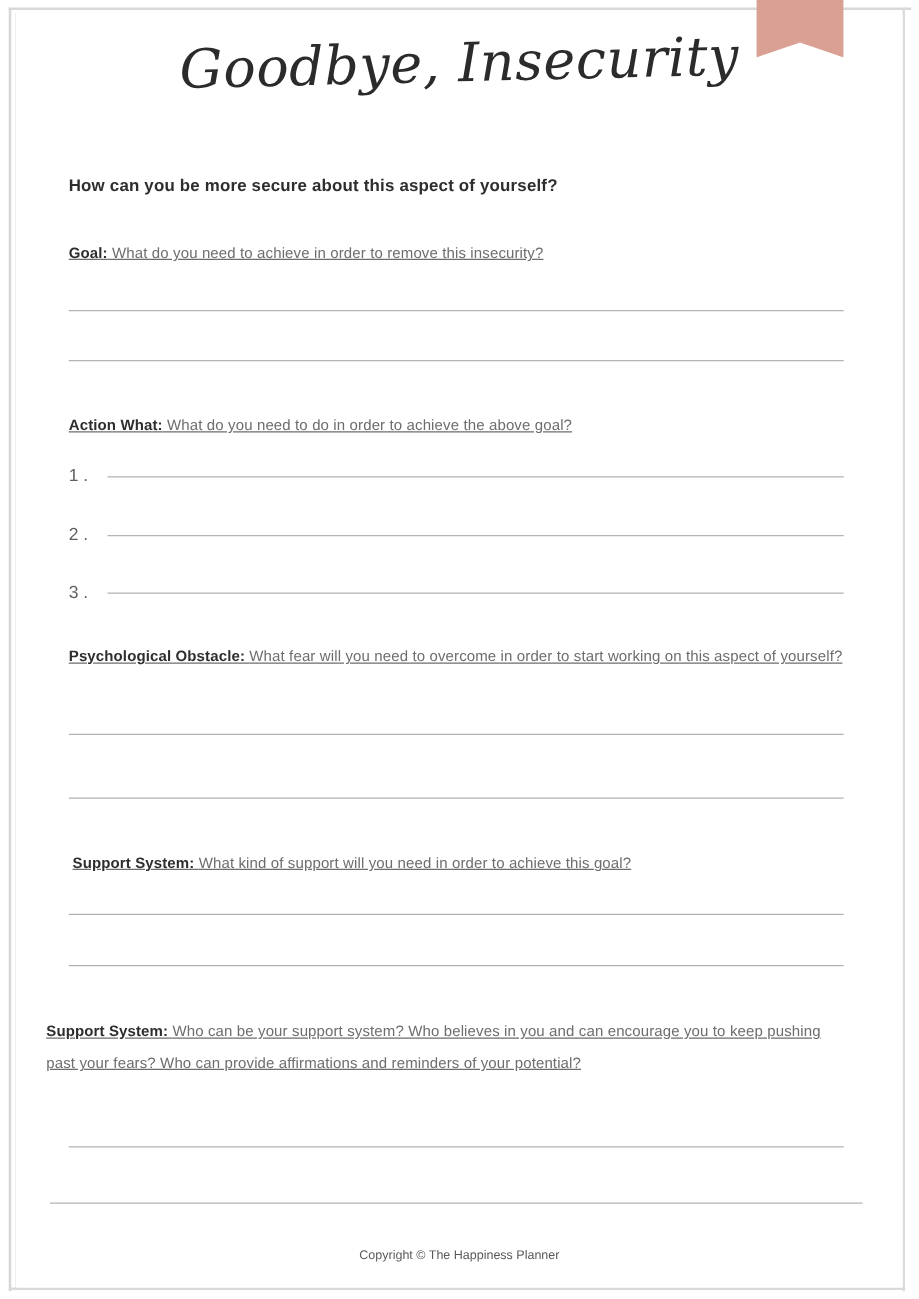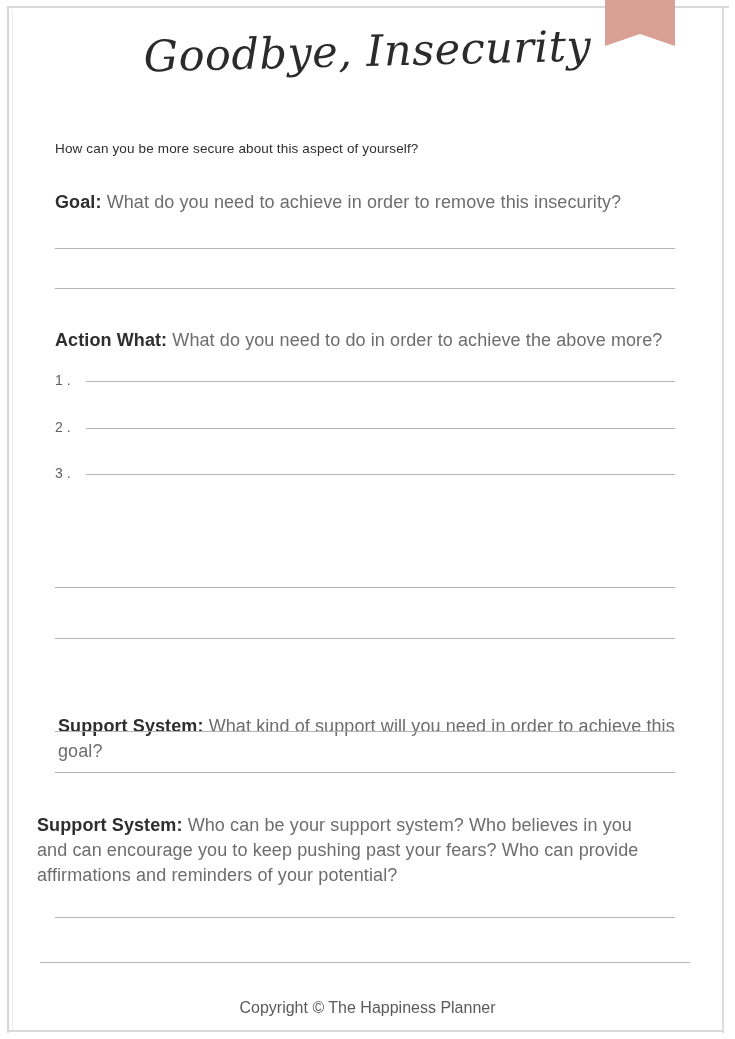--- a/index.html
+++ b/index.html
@@ -98,30 +98,31 @@
     color: #2b2b2b;
     letter-spacing: 0.5px;
     transform: rotate(-1.4deg);
   }
 
   
   .q-heading {
     position: absolute;
     left: 55px;
     font-size: 13.5px;
-    font-weight: normal;
+    font-weight: bold;
     color: #2e2e2e;
     letter-spacing: 0.15px;
   }
   .prompt {
     position: absolute;
-    font-size: 18px;
+    font-size: 12px;
     color: #6d6d6d;
     letter-spacing: 0.1px;
     line-height: 25px;
+    text-decoration: underline;
   }
   .prompt b {
     color: #2e2e2e;
     font-weight: bold;
   }
 
   
   .rule {
     position: absolute;
     height: 0;
@@ -135,21 +136,21 @@
     font-size: 14px;
     color: #5f5f5f;
   }
 
   .footer {
     position: absolute;
     left: 0;
     top: 999px;
     width: 735px;
     text-align: center;
-    font-size: 16px;
+    font-size: 10px;
     color: #5a5a5a;
   }
 </style>
 </head>
 <body>
 
 <div class="page-frame">
 
   <div class="edge-top"></div>
   <div class="edge-left"></div>
@@ -168,36 +169,40 @@
 
   <div class="prompt" style="left:55px; top:190px; width:620px;">
     <b>Goal:</b>
     <span>What do you need to achieve in order to remove this insecurity?</span>
   </div>
   <div class="rule" style="left:55px; top:248px; width:620px;"></div>
   <div class="rule" style="left:55px; top:288px; width:620px;"></div>
 
   <div class="prompt" style="left:55px; top:328px; width:620px;">
     <b>Action What:</b>
-    <span>What do you need to do in order to achieve the above more?</span>
+    <span>What do you need to do in order to achieve the above goal?</span>
   </div>
 
   <div class="num" style="top:372px;">1 .</div>
   <div class="rule" style="left:86px; top:381px; width:589px;"></div>
 
   <div class="num" style="top:419px;">2 .</div>
   <div class="rule" style="left:86px; top:428px; width:589px;"></div>
 
   <div class="num" style="top:465px;">3 .</div>
   <div class="rule" style="left:86px; top:474px; width:589px;"></div>
 
+  <div class="prompt" style="left:55px; top:513px; width:620px;">
+    <b>Psychological Obstacle:</b>
+    <span>What fear will you need to overcome in order to start working on this aspect of yourself?</span>
+  </div>
   <div class="rule" style="left:55px; top:587px; width:620px;"></div>
   <div class="rule" style="left:55px; top:638px; width:620px;"></div>
 
-  <div class="prompt" style="left:58px; top:714px; width:620px;">
+  <div class="prompt" style="left:58px; top:678px; width:620px;">
     <b>Support System:</b>
     <span>What kind of support will you need in order to achieve this goal?</span>
   </div>
   <div class="rule" style="left:55px; top:731px; width:620px;"></div>
   <div class="rule" style="left:55px; top:772px; width:620px;"></div>
 
   <div class="prompt" style="left:37px; top:813px; width:622px;">
     <b>Support System:</b>
     <span>Who can be your support system? Who believes in you and can encourage you to keep pushing past your fears? Who can provide affirmations and reminders of your potential?</span>
   </div>

